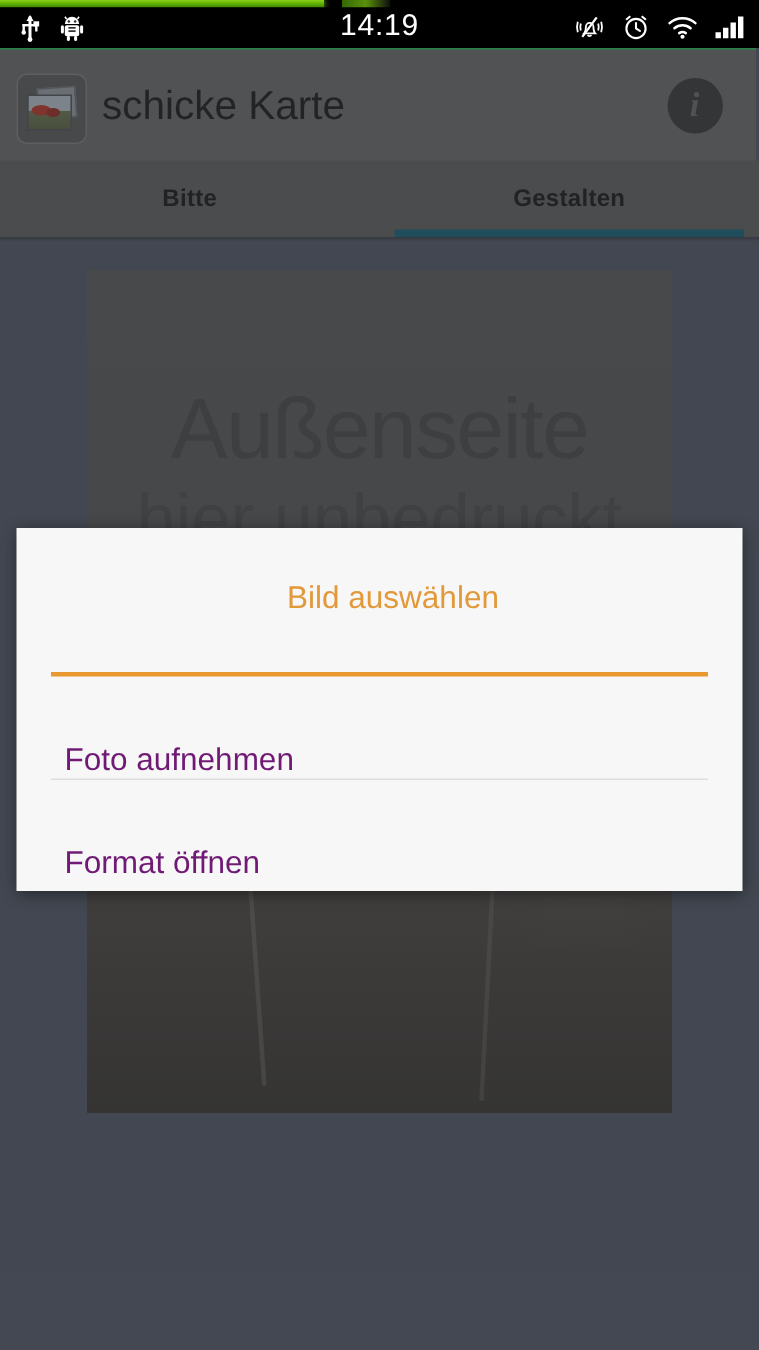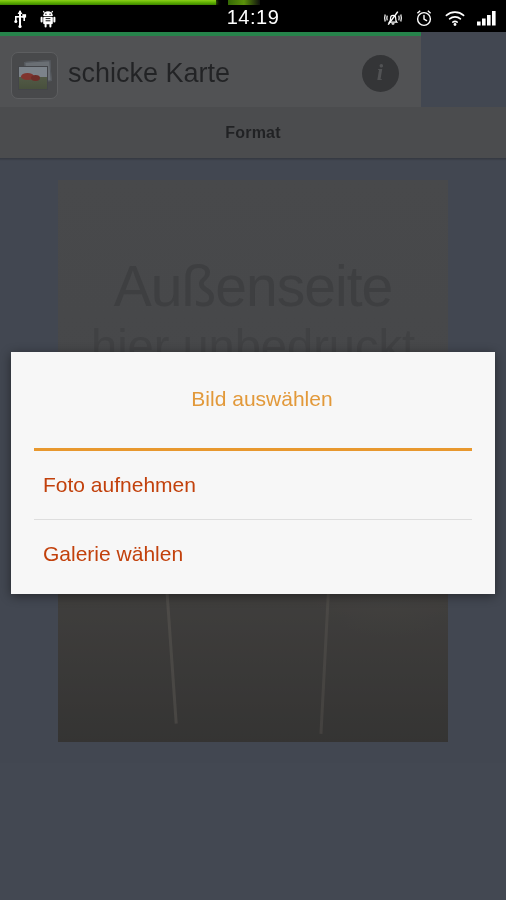--- a/index.html
+++ b/index.html
@@ -77,23 +77,23 @@
     letter-spacing: .5px;
     line-height: 26px;
     font-family: "Liberation Sans", sans-serif;
   }
   .sb-icon { display: block; }
 
   
   #actionbar {
     position: absolute;
     left: 0; top: 32px;
-    width: 421px; height: 75px;
+    width: 504px; height: 75px;
     background: #6e6e6e;
-    border-top: 4px solid #22c55e;
+    border-top: 1px solid #22c55e;
     z-index: 20;
     overflow: hidden;
   }
   #app-icon {
     position: absolute;
     left: 11px; top: 16px;
     width: 45px; height: 45px;
     border-radius: 7px;
     background: #5d5d5d;
     border: 1px solid #828282;
@@ -341,23 +341,23 @@
     font-weight: 400;
   }
   #dialog-title-rule {
     height: 3px;
     background: #e8982e;
     margin: 39px 23px 0 23px;
   }
   .dialog-item {
     height: 68px;
     display: flex;
-    align-items: center;
+    align-items: flex-end;
     padding-left: 32px;
-    color: #c2410c;
+    color: #701a75;
     font-size: 21px;
     font-weight: 400;
     box-sizing: border-box;
   }
   #dialog-item-divider {
     height: 1px;
     background: #dedede;
     margin: 0 23px;
   }
 </style>
@@ -394,37 +394,41 @@
       <div class="flower2"></div>
     </div>
     <div id="app-title">schicke Karte</div>
     <div id="info-button">
       <div id="info-circle">i</div>
     </div>
   </div>
 
   <div id="tabbar">
     <div class="tab">
-      <span>Format</span>
+      <span>Bitte</span>
+      <span class="tab-underline"></span>
+    </div>
+    <div class="tab active">
+      <span>Gestalten</span>
       <span class="tab-underline"></span>
     </div>
   </div>
   <div id="tabbar-shadow"></div>
 
   <div id="scrim"></div>
 
   <div id="dialog">
     <div id="dialog-title">Bild auswählen</div>
     <div id="dialog-title-rule"></div>
     <div class="dialog-item">
       <span>Foto aufnehmen</span>
     </div>
     <div id="dialog-item-divider"></div>
     <div class="dialog-item">
-      <span>Galerie wählen</span>
+      <span>Format öffnen</span>
     </div>
   </div>
 
   <div id="statusbar">
     <div id="progress-track">
       <div id="progress-fill"></div>
       <div id="progress-ghost"></div>
     </div>
 
     <div class="sb-left">

